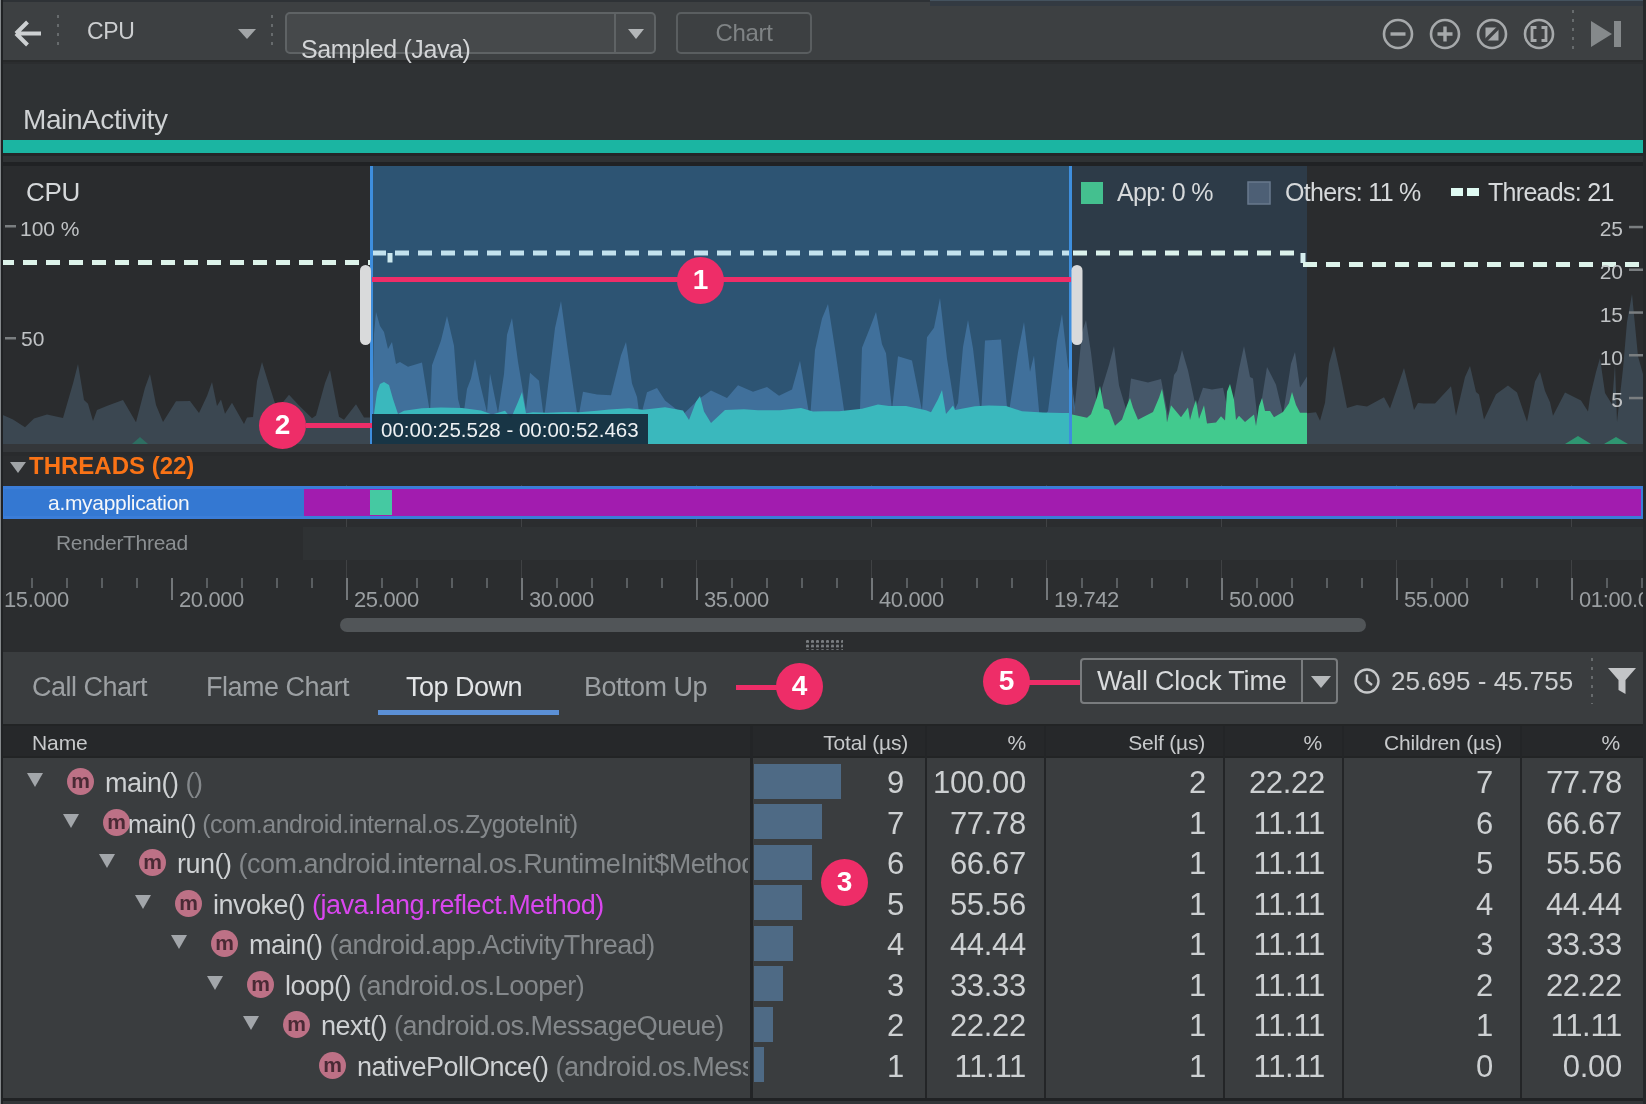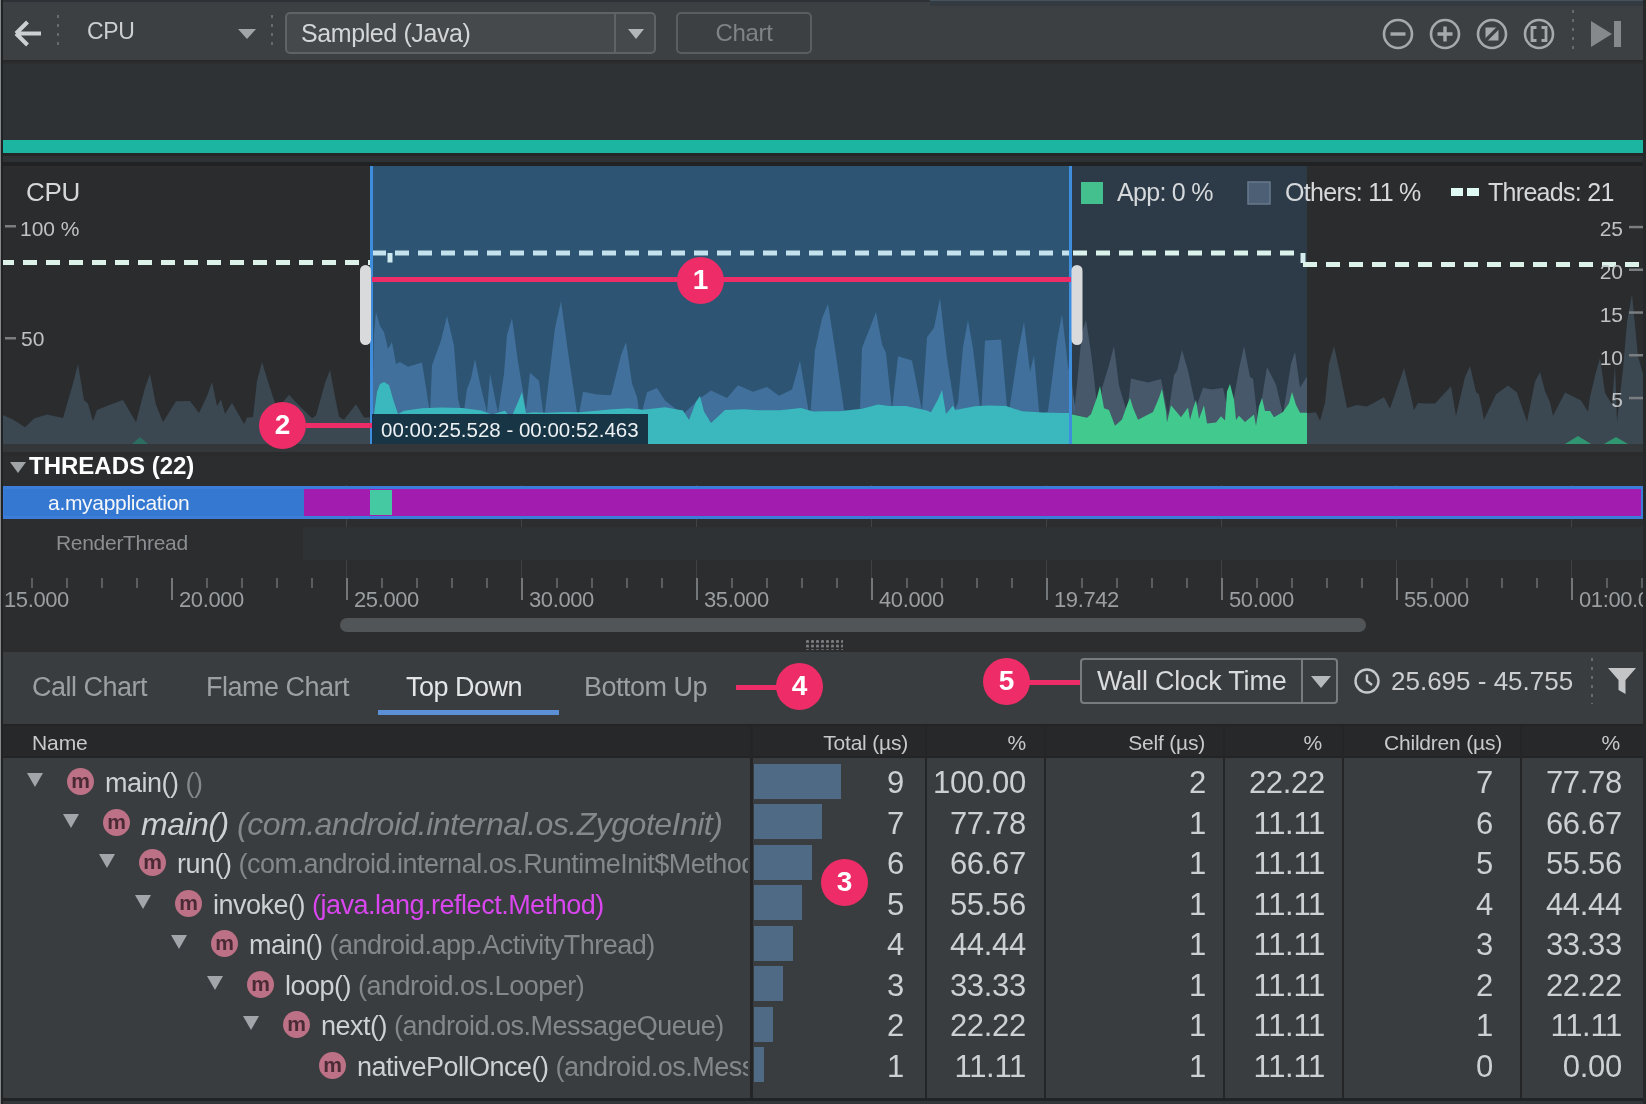--- a/index.html
+++ b/index.html
@@ -19,21 +19,21 @@
 <div class="abs" style="left:0;top:0;width:1646px;height:2px;background:#2e3236;"></div>
 <div class="abs" style="left:930px;top:0;width:716px;height:6px;background:#333a42;border-top:1px solid #44525e;"></div>
 <svg class="abs" style="left:13px;top:19px" width="31" height="29" viewBox="0 0 31 29">
  <path d="M3 14.5 H28 M3 14.5 L14.5 3 M3 14.5 L14.5 26" stroke="#cdd0d2" stroke-width="4" fill="none"></path>
 </svg>
 <div class="abs dots" style="left:57px;top:15px;height:36px;"></div>
 <div class="abs" style="left:87px;top:15px;width:120px;height:32px;font-size:23px;color:#ccced0;line-height:32px;letter-spacing:-0.3px;">CPU</div>
 <div class="abs tri-down" style="left:238px;top:29px;border-left-width:9px;border-right-width:9px;border-top-width:10px;border-top-color:#a2a5a7;"></div>
 <div class="abs dots" style="left:271px;top:15px;height:36px;"></div>
 <div class="abs" style="left:285px;top:12px;width:371px;height:42px;background:#46494b;border:2px solid #5f6365;border-radius:5px;">
-  <div class="abs" style="left:14px;top:0;width:320px;height:47px;font-size:25px;color:#d3d5d7;line-height:38px;letter-spacing:-0.4px;">Sampled (Java)</div>
+  <div class="abs" style="left:14px;top:16px;width:320px;height:47px;font-size:25px;color:#d3d5d7;line-height:38px;letter-spacing:-0.4px;">Sampled (Java)</div>
   <div class="abs" style="left:327px;top:0;width:2px;height:38px;background:#5f6365;"></div>
   <div class="abs tri-down" style="left:341px;top:15px;border-left-width:8px;border-right-width:8px;border-top-width:10px;border-top-color:#b3b6b8;"></div>
 </div>
 <div class="abs" style="left:676px;top:12px;width:136px;height:42px;border:2px solid #5a5e60;border-radius:5px;font-size:24px;color:#7f8385;text-align:center;line-height:38px;letter-spacing:-0.3px;">Chart</div>
 <svg class="abs" style="left:1381px;top:17px" width="245" height="34" viewBox="0 0 245 34">
  <g stroke="#a6a9ab" stroke-width="2.6" fill="none">
   <circle cx="17" cy="17" r="14"></circle>
         <path d="M9.5 17 H24.5" stroke-width="3.4"></path>
   <circle cx="64" cy="17" r="14"></circle>
         <path d="M56.5 17 H71.5 M64 9.5 V24.5" stroke-width="3.4"></path>
@@ -49,20 +49,21 @@
   <path d="M160.5 10.5 h4.5 v13 h-4.5"></path>
  </g>
  <g fill="#85898b">
   <path d="M210 4 L231 17 L210 30 z"></path>
   <rect x="233" y="4" width="7" height="26"></rect>
  </g>
 </svg>
 <div class="abs dots" style="left:1572px;top:10px;height:44px;"></div>
 
 <div class="abs" style="left:0;top:64px;width:1646px;height:102px;background:#2f3234;"></div>
+<div class="abs" style="left:23px;top:104px;width:400px;height:30px;font-size:28px;color:#cfd2d4;letter-spacing:-0.4px;">MainActivity</div>
 <div class="abs" style="left:0;top:140px;width:1646px;height:13px;background:#1bb5a2;"></div>
 <div class="abs" style="left:0;top:153px;width:1646px;height:3px;background:#242628;"></div>
 <div class="abs" style="left:0;top:162px;width:1646px;height:4px;background:#202224;"></div>
 
 <svg class="abs" style="left:0;top:166px" width="1646" height="290" viewBox="0 0 1646 290">
   <rect x="0" y="0" width="1646" height="278" fill="#2a2c2e"></rect>
   <rect x="1071" y="0" width="236" height="278" fill="#2d3b48"></rect>
   <rect x="372" y="0" width="699" height="278" fill="#2d5473"></rect>
   <polygon points="0,278 0,247.7 13,253.6 25,261.3 34,252.4 47,248.6 63,251.9 73,217.4 78,198.0 84,234.0 88,237.8 93,255.1 97,244.1 108,239.6 123,234.1 136,256.2 145,221.7 150,208.0 156,239.1 163,256.1 176,235.3 190,235.0 199,246.9 207,230.1 212,216.0 217,240.0 221,233.5 225,247.8 232,236.8 244,258.1 247,251.4 253,251.1 257,215.0 262,196.0 268,215.5 277,243.6 289,228.8 299,239.6 312,252.2 316,249.6 325,217.1 330,204.0 336,235.7 339,250.8 344,253.8 356,238.2 364,251.6 372,251.6 372,278" fill="#3b4751"></polygon>
   <polygon points="372,278 372,258.0 374,168.0 376,146.0 380,160.0 384,166.0 388,183.0 392,176.0 396,198.0 400,196.0 408,200.7 422,196.6 430,247.2 432,199.3 441,174.5 447,150.0 454,179.7 458,233.1 463,252.2 467,223.0 471,212.6 475,193.0 480,217.6 487,246.5 490,207.4 498,247.0 504,208.0 507,168.7 512,152.0 518,195.7 526,243.7 530,206.8 539,214.8 544,253.3 555,162.0 561,135.0 568,185.8 578,253.5 583,225.8 597,228.4 611,229.3 621,189.2 626,176.0 632,217.6 637,231.1 640,253.5 647,226.3 657,222.1 665,234.5 683,248.4 699,232.9 711,224.4 727,231.9 738,219.2 753,225.7 767,221.1 779,229.8 792,223.5 800,194.7 810,253.4 815,184.0 822,152.6 828,138.0 835,182.7 846,257.7 860,243.0 862,181.8 870,161.7 876,146.0 882,178.3 886,187.3 892,243.7 898,190.2 912,194.6 922,244.8 927,171.3 934,161.8 940,132.0 947,192.7 955,243.0 958,237.0 963,181.1 968,154.0 973,182.5 981,249.6 985,174.4 1001,173.6 1008,252.4 1018,186.3 1024,156.0 1030,205.7 1034,189.6 1040,255.5 1048,245.1 1057,174.7 1062,148.0 1068,200.3 1071,213.1 1076,248.7 1071,278" fill="#40709b"></polygon>
@@ -121,21 +122,21 @@
 
   <rect x="0" y="278" width="1646" height="8" fill="#34373a"></rect>
   <rect x="0" y="286" width="1646" height="4" fill="#292b2d"></rect>
 </svg>
 <div class="badge" style="left:677px;top:257px;">1</div>
 <div class="pinkline" style="left:306px;top:423px;width:66px;"></div>
 <div class="badge" style="left:259px;top:402px;">2</div>
 
 <div class="abs" style="left:0;top:456px;width:1646px;height:196px;background:#2b2d2f;"></div>
 <div class="abs tri-down" style="left:10px;top:462px;border-left-width:8px;border-right-width:8px;border-top-width:11px;border-top-color:#a0a4a7;"></div>
-<div class="abs" style="left:29px;top:452px;width:300px;height:26px;font-size:24px;font-weight:bold;color:#ffffff;letter-spacing:0px;">THREADS (22)</div>
+<div class="abs" style="left:29px;top:452px;width:300px;height:26px;font-size:24px;font-weight:bold;color:#f97316;letter-spacing:0px;">THREADS (22)</div>
 <div class="abs" style="left:346px;top:485px;width:1px;height:93px;background:rgba(255,255,255,0.10);"></div>
     <div class="abs" style="left:521px;top:485px;width:1px;height:93px;background:rgba(255,255,255,0.10);"></div>
     <div class="abs" style="left:696px;top:485px;width:1px;height:93px;background:rgba(255,255,255,0.10);"></div>
     <div class="abs" style="left:871px;top:485px;width:1px;height:93px;background:rgba(255,255,255,0.10);"></div>
     <div class="abs" style="left:1046px;top:485px;width:1px;height:93px;background:rgba(255,255,255,0.10);"></div>
     <div class="abs" style="left:1221px;top:485px;width:1px;height:93px;background:rgba(255,255,255,0.10);"></div>
     <div class="abs" style="left:1396px;top:485px;width:1px;height:93px;background:rgba(255,255,255,0.10);"></div>
     <div class="abs" style="left:1571px;top:485px;width:1px;height:93px;background:rgba(255,255,255,0.10);"></div>
 <div class="abs" style="left:1px;top:486px;width:1643px;height:33px;border:3px solid #3b7dd8;background:#a21caf;">
   <div class="abs" style="left:0;top:0;width:300px;height:27px;background:#3478d2;"></div>
@@ -255,21 +256,21 @@
   <div class="abs" style="right:620px;top:4px;font-size:31px;color:#cdd0d2;letter-spacing:-0.3px;">100.00</div>
   <div class="abs" style="right:440px;top:4px;font-size:31px;color:#cdd0d2;letter-spacing:-0.3px;">2</div>
   <div class="abs" style="right:321px;top:4px;font-size:31px;color:#cdd0d2;letter-spacing:-0.3px;">22.22</div>
   <div class="abs" style="right:153px;top:4px;font-size:31px;color:#cdd0d2;letter-spacing:-0.3px;">7</div>
   <div class="abs" style="right:24px;top:4px;font-size:31px;color:#cdd0d2;letter-spacing:-0.3px;">77.78</div>
 </div>
 <div class="abs" style="left:0;top:801.5px;width:1646px;height:40.5px;">
   <div class="abs" style="left:0;top:0;width:748px;height:40px;overflow:hidden;">
     <div class="abs tri-down" style="left:63px;top:12px;"></div>
     <div class="abs" style="left:103px;top:7px;width:27px;height:27px;border-radius:50%;background:#bd7186;color:#4a2a35;font-size:21px;font-weight:bold;text-align:center;line-height:26px;">m</div>
-    <div class="abs" style="left:141px;top:5px;width:900px;height:34px;font-size:32px;line-height:34px;letter-spacing:-0.5px;white-space:nowrap;color:#ced1d3;font-style:italic;">main() <span style="color:#84888b">(com.android.internal.os.ZygoteInit)</span></div>
+    <div class="abs" style="left:128px;top:5px;width:900px;height:34px;font-size:25px;line-height:34px;letter-spacing:-0.5px;white-space:nowrap;color:#ced1d3;">main() <span style="color:#84888b">(com.android.internal.os.ZygoteInit)</span></div>
   </div>
   <div class="abs" style="left:754px;top:2.5px;width:68px;height:35px;background:#4e6a85;"></div>
   <div class="abs" style="right:742px;top:4px;font-size:31px;color:#cdd0d2;letter-spacing:-0.3px;">7</div>
   <div class="abs" style="right:620px;top:4px;font-size:31px;color:#cdd0d2;letter-spacing:-0.3px;">77.78</div>
   <div class="abs" style="right:440px;top:4px;font-size:31px;color:#cdd0d2;letter-spacing:-0.3px;">1</div>
   <div class="abs" style="right:321px;top:4px;font-size:31px;color:#cdd0d2;letter-spacing:-0.3px;">11.11</div>
   <div class="abs" style="right:153px;top:4px;font-size:31px;color:#cdd0d2;letter-spacing:-0.3px;">6</div>
   <div class="abs" style="right:24px;top:4px;font-size:31px;color:#cdd0d2;letter-spacing:-0.3px;">66.67</div>
 </div>
 <div class="abs" style="left:0;top:842.0px;width:1646px;height:40.5px;">

